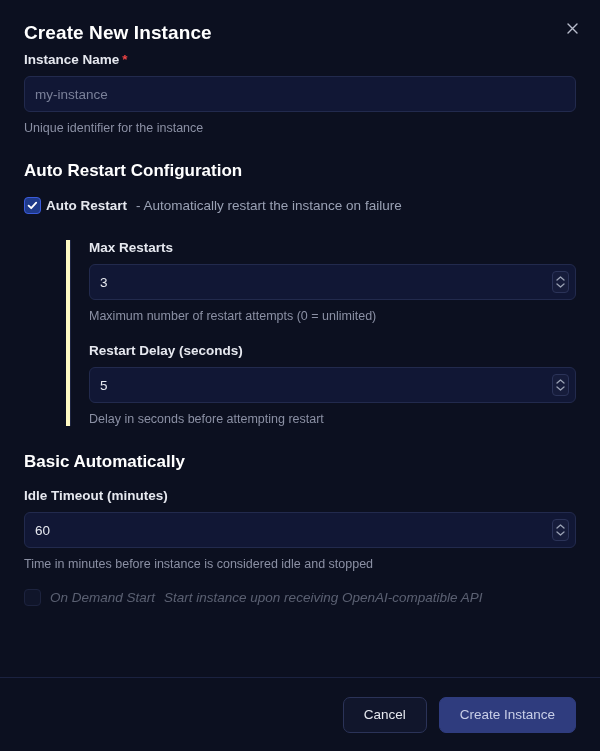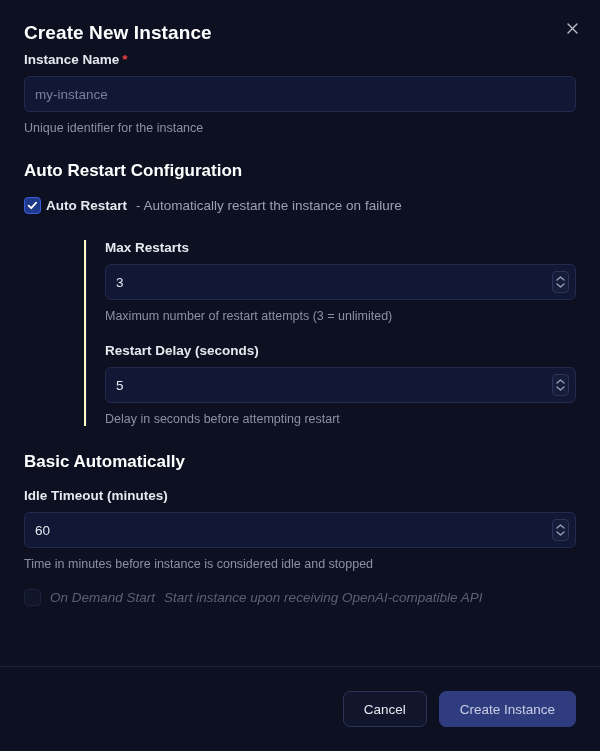--- a/index.html
+++ b/index.html
@@ -115,22 +115,22 @@
     align-items: center;
     justify-content: center;
     flex: none;
     cursor: pointer;
   }
   .checkbox svg { display: block; }
   .cb-label { font-size: 13.5px; font-weight: bold; color: #e6e8ef; }
   .cb-desc { font-size: 13.5px; color: #9aa1b4; margin-left: 4px; }
 
   .indent {
-    margin-left: 60px;
-    border-left: 3px solid #fef9c3;
+    margin-left: 42px;
+    border-left: 5px solid #fef9c3;
     padding-left: 0;
     position: relative;
   }
   .indent::before {
     content: "";
     position: absolute;
     left: -1px; top: 0; bottom: 0;
     width: 1px;
     background: #1d2441;
   }
@@ -174,21 +174,21 @@
   .fade-mask {
     position: absolute;
     left: 0; right: 0; bottom: 0;
     height: 34px;
     background: linear-gradient(to bottom, rgba(12,16,32,0), #0c1020 85%);
     pointer-events: none;
   }
 
   .footer {
     flex: none;
-    height: 85px;
+    height: 74px;
     border-top: 1px solid #1b2240;
     display: flex;
     align-items: center;
     justify-content: flex-end;
     gap: 12px;
     padding: 0 24px;
     background: #0c1020;
   }
   .btn {
     height: 36px;
@@ -253,21 +253,21 @@
           <div class="input">3</div>
           <span class="spinner">
             <svg width="9" height="5" viewBox="0 0 9 5" fill="none" stroke="#9aa1b4" stroke-width="1.3" stroke-linecap="round" stroke-linejoin="round">
                 <path d="M1 4 L4.5 1 L8 4"></path>
               </svg>
             <svg width="9" height="5" viewBox="0 0 9 5" fill="none" stroke="#9aa1b4" stroke-width="1.3" stroke-linecap="round" stroke-linejoin="round">
                 <path d="M1 1 L4.5 4 L8 1"></path>
               </svg>
           </span>
         </div>
-        <div class="hint">Maximum number of restart attempts (3 = unlimited)</div>
+        <div class="hint">Maximum number of restart attempts (0 = unlimited)</div>
 
         <div class="field-label" style="margin-top:20px;">Restart Delay (seconds)</div>
         <div class="num-wrap">
           <div class="input">5</div>
           <span class="spinner">
             <svg width="9" height="5" viewBox="0 0 9 5" fill="none" stroke="#9aa1b4" stroke-width="1.3" stroke-linecap="round" stroke-linejoin="round">
                 <path d="M1 4 L4.5 1 L8 4"></path>
               </svg>
             <svg width="9" height="5" viewBox="0 0 9 5" fill="none" stroke="#9aa1b4" stroke-width="1.3" stroke-linecap="round" stroke-linejoin="round">
                 <path d="M1 1 L4.5 4 L8 1"></path>

